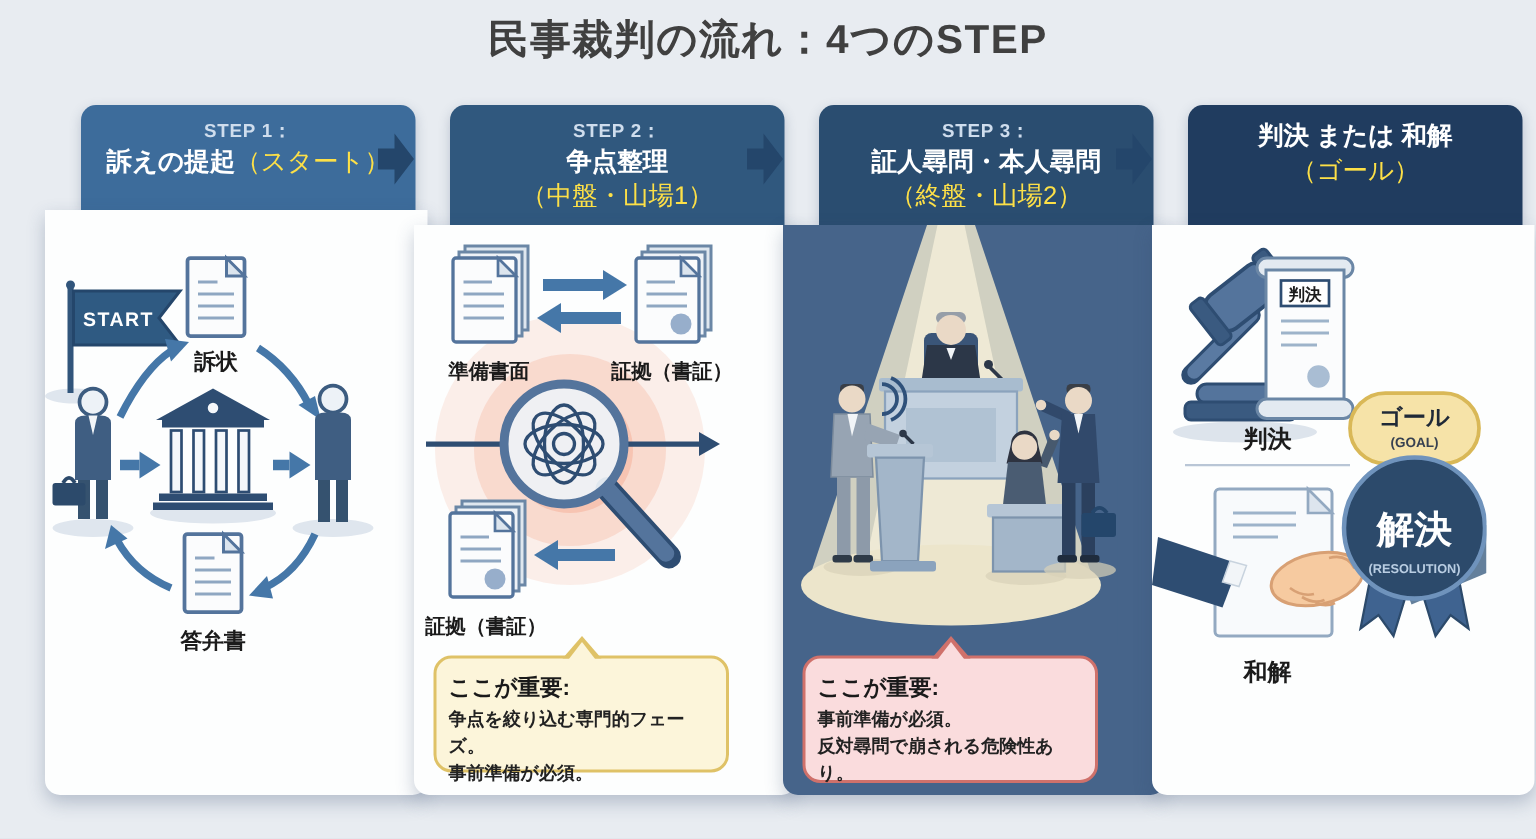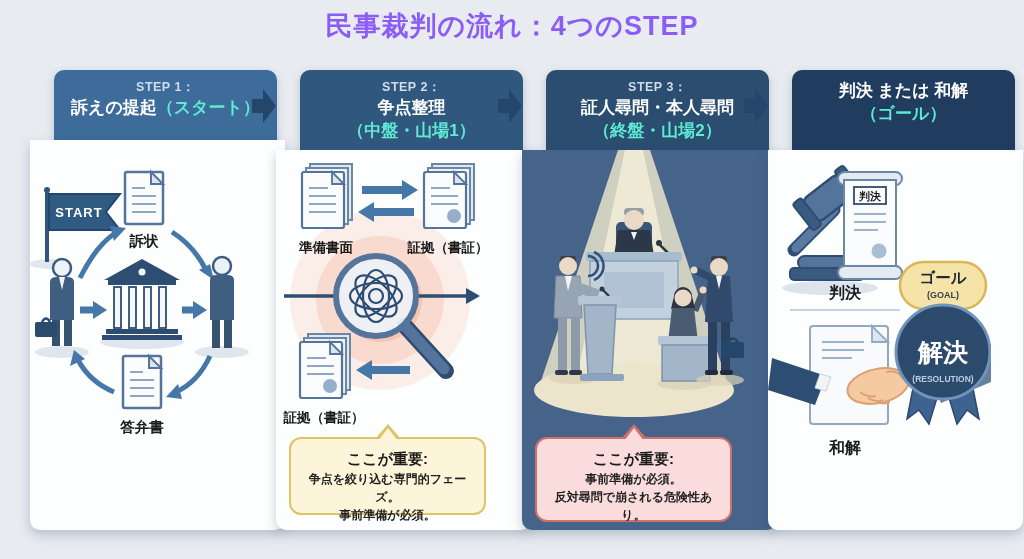--- a/index.html
+++ b/index.html
@@ -1,37 +1,37 @@
 <!DOCTYPE html>
 <html><head>
 <meta charset="utf-8">
 <style>
   html,body{margin:0;padding:0;background:#dfe4ea;}
   *{box-sizing:border-box;}
   body{font-family:"Liberation Sans","DejaVu Sans",sans-serif;}
   .canvas{position:relative;width:1024px;height:559px;background:#e8ecf1;overflow:hidden;}
   .main-title{position:absolute;top:8px;left:0;width:100%;text-align:center;
-    font-size:27px;font-weight:800;color:#8b5cf6;letter-spacing:1px;}
+    font-size:27px;font-weight:800;color:#404040;letter-spacing:1px;}
   .col{position:absolute;width:223px;}
   .hdr{position:absolute;top:70px;width:223px;border-radius:10px 10px 0 0;
     color:#fff;text-align:center;padding-top:9px;box-shadow:0 3px 8px rgba(54,76,110,.25);margin-left:24px;}
   .hdr .step-label{font-size:12.5px;font-weight:700;color:#cfdded;letter-spacing:.5px;line-height:17px;}
   .hdr .step-name{font-size:17px;font-weight:800;line-height:23px;color:#ffffff;}
-  .hdr .accent{color:#5eead4;font-weight:700;}
+  .hdr .accent{color:#fde047;font-weight:400;}
   .hdr-1{background:#3d6c9b;height:70px;}
   .hdr-2{background:#30587e;height:100px;}
   .hdr-3{background:#2a4d70;height:80px;}
   .hdr-4{background:#203c5f;height:80px;}
   .body-card{position:absolute;width:255px;background:#fdfefe;border-radius:0 0 10px 10px;
     box-shadow:0 5px 12px rgba(54,76,110,.28);}
   .body-1{top:140px;height:390px;}
   .body-n{top:150px;height:380px;}
   .body-dark{background:#46648a;}
   .gap-arrow{position:absolute;top:86px;width:24px;height:40px;}
-  .callout{position:absolute;left:13px;width:197px;border-radius:12px;text-align:center;
+  .callout{position:absolute;left:13px;width:197px;border-radius:12px;text-align:left;
     padding:9px 8px 8px 8px;}
   .callout::before{content:"";position:absolute;top:-15px;left:50%;margin-left:-13px;
     width:0;height:0;border-left:13px solid transparent;border-right:13px solid transparent;}
   .callout::after{content:"";position:absolute;top:-11px;left:50%;margin-left:-10px;
     width:0;height:0;border-left:10px solid transparent;border-right:10px solid transparent;}
   .callout-yellow{background:#fcf5da;border:2px solid #dfc267;top:287px;height:78px;}
   .callout-yellow::before{border-bottom:15px solid #dfc267;}
   .callout-yellow::after{border-bottom:13px solid #fcf5da;}
   .callout-red{background:#fadcdd;border:2px solid #cf716b;top:287px;height:85px;}
   .callout-red::before{border-bottom:15px solid #cf716b;}

